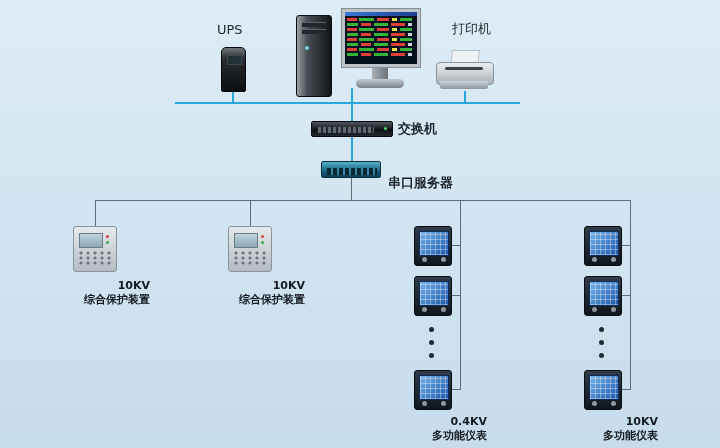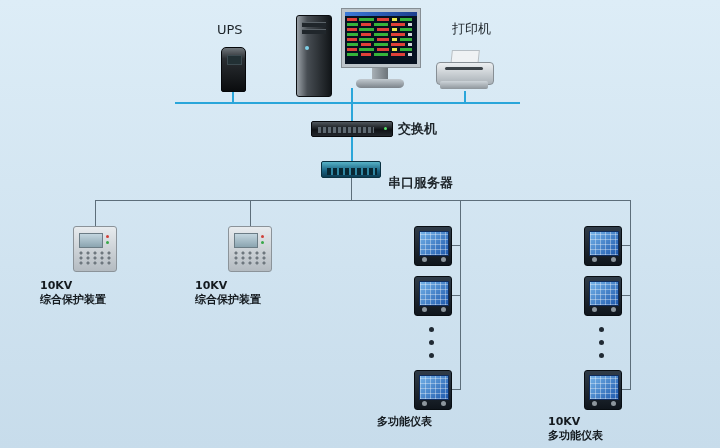--- a/index.html
+++ b/index.html
@@ -5,21 +5,21 @@
   html,body{margin:0;padding:0;background:#ffffff}
   .canvas{position:relative;width:720px;height:448px;overflow:hidden;
     background:linear-gradient(180deg,var(--bg-top,#ddedf7) 0%,var(--bg-bottom,#c7dceb) 100%);
     font-family:"DejaVu Sans","Liberation Sans",sans-serif;color:#1d2429}
 
   .wire{position:absolute;background:var(--wire,#5d6e7a)}
   .wire-blue{position:absolute;background:var(--lan-line,#2aa6da)}
 
   .label{position:absolute;font-size:13px;line-height:13px;color:#1d2429;white-space:nowrap}
   .label.b{font-weight:bold}
-  .block-label{position:absolute;width:110px;text-align:left;font-size:11px;font-weight:bold;line-height:14px;color:#141a1f}
+  .block-label{position:absolute;width:110px;text-align:right;font-size:11px;font-weight:bold;line-height:14px;color:#141a1f}
 
   
   .ups{position:absolute;width:25px;height:45px;border-radius:5px 5px 2px 2px;box-sizing:border-box;
     background:linear-gradient(180deg,#70767b 0%,#2a2e32 25%,#0a0c0e 100%);border:1px solid #05070a}
   .ups-screen{position:absolute;left:5px;top:7px;width:13px;height:8px;background:#223034;border:1px solid #3c4a50}
 
   
   .tower{position:absolute;width:36px;height:82px;border-radius:3px;box-sizing:border-box;
     background:linear-gradient(90deg,#9aa1a7 0%,#474d53 30%,#121619 100%);border:1px solid #0b0e11}
   .bay{position:absolute;left:5px;right:5px;height:4px;background:#20262b;border-top:1px solid #5a6268}
@@ -193,20 +193,21 @@
       <i></i>
   </div>
   <div class="meter" style="left:414px;top:370px">
     <div class="mt-screen"></div>
     <div class="mt-btns">
         <span></span>
         <span></span>
       </div>
   </div>
   <div class="block-label" style="left:377px;top:415px">
+    <div>0.4KV</div>
     <div>多功能仪表</div>
   </div>
 
   <div class="meter" style="left:584px;top:226px">
     <div class="mt-screen"></div>
     <div class="mt-btns">
         <span></span>
         <span></span>
       </div>
   </div>

